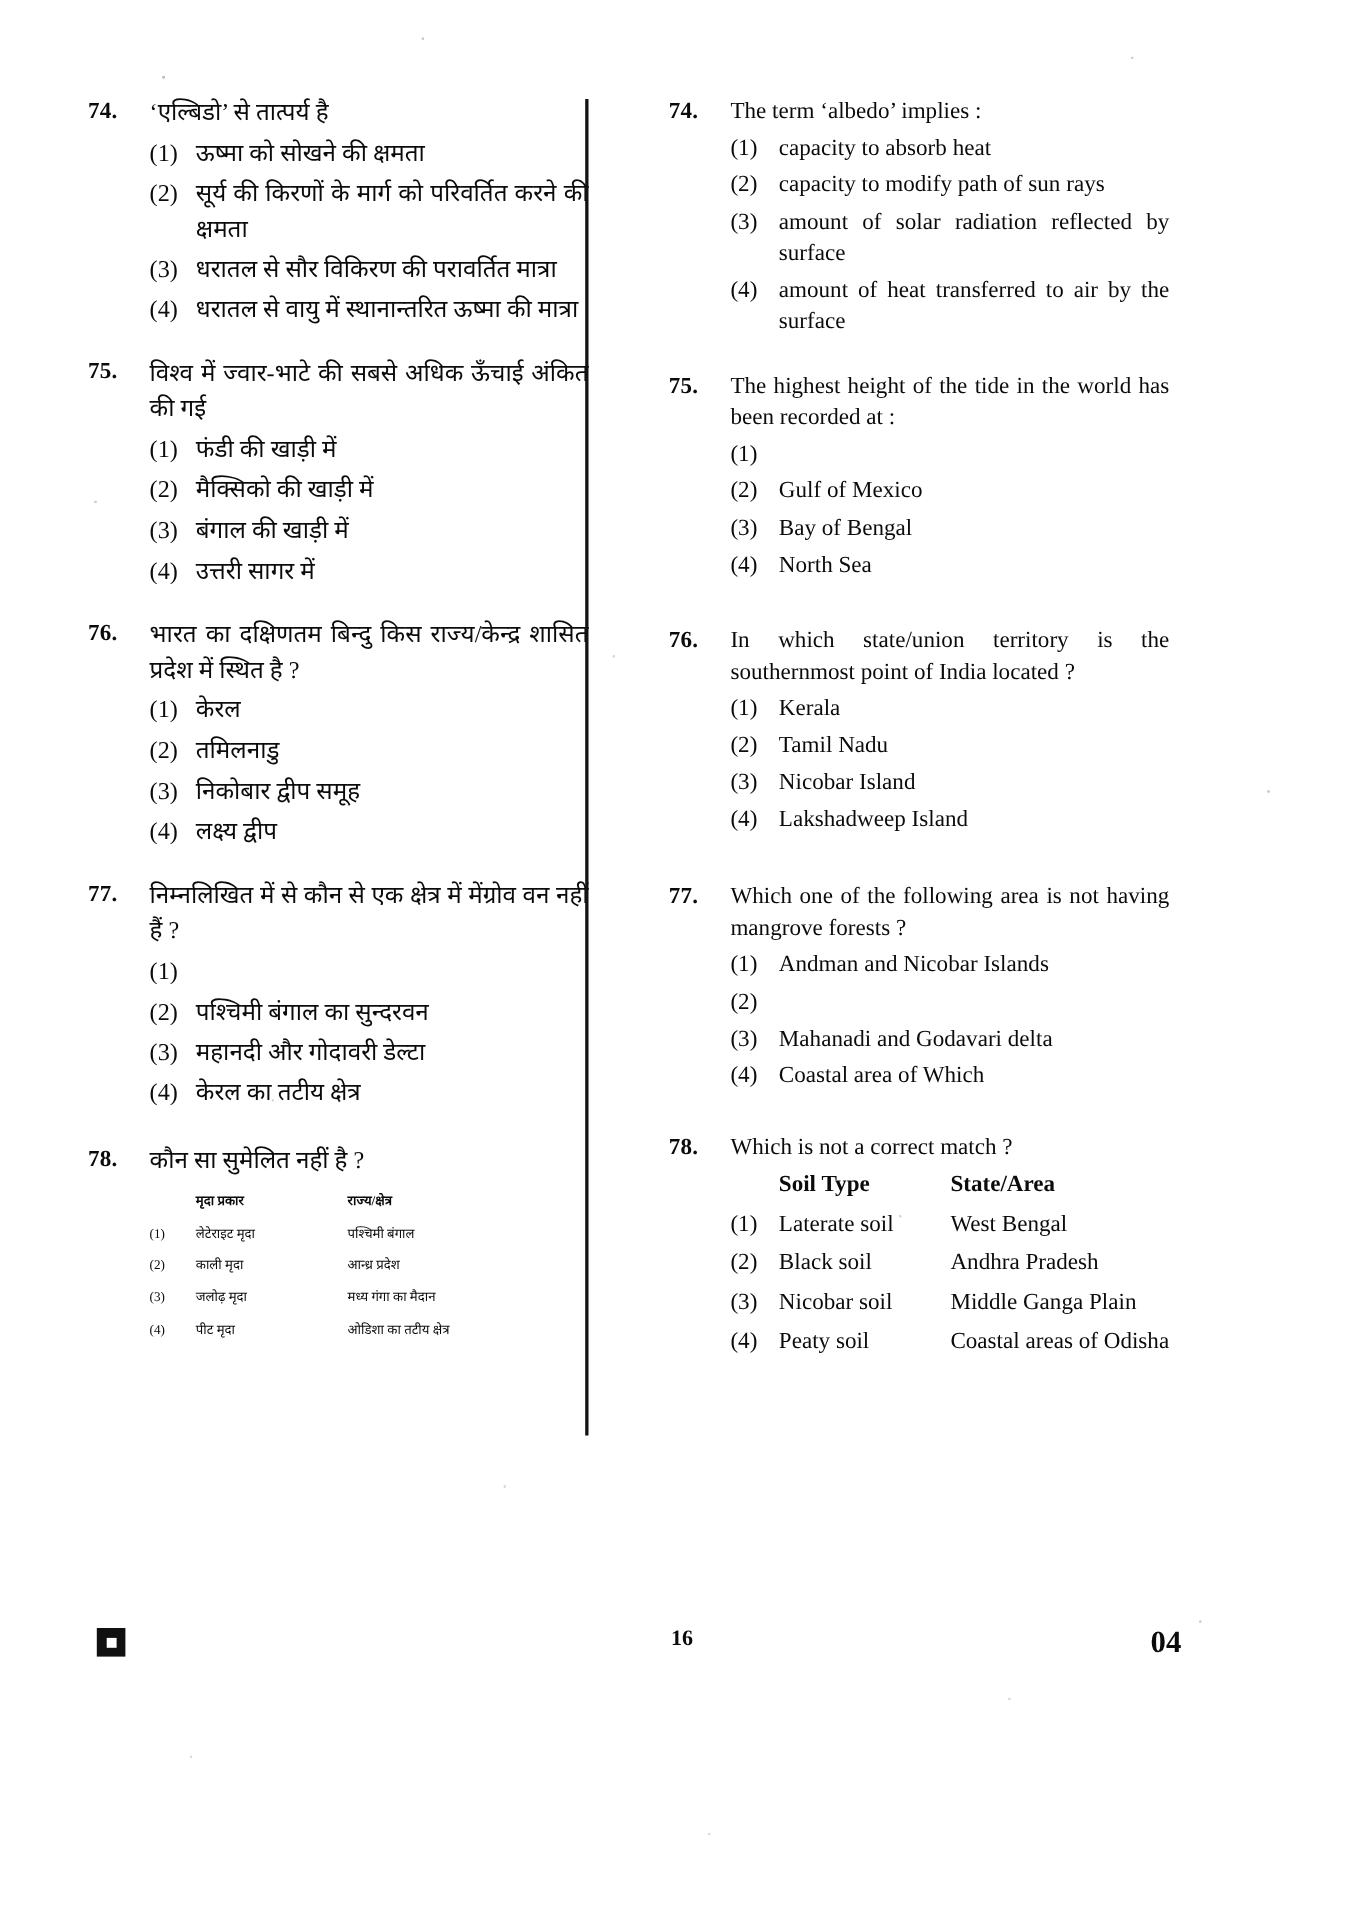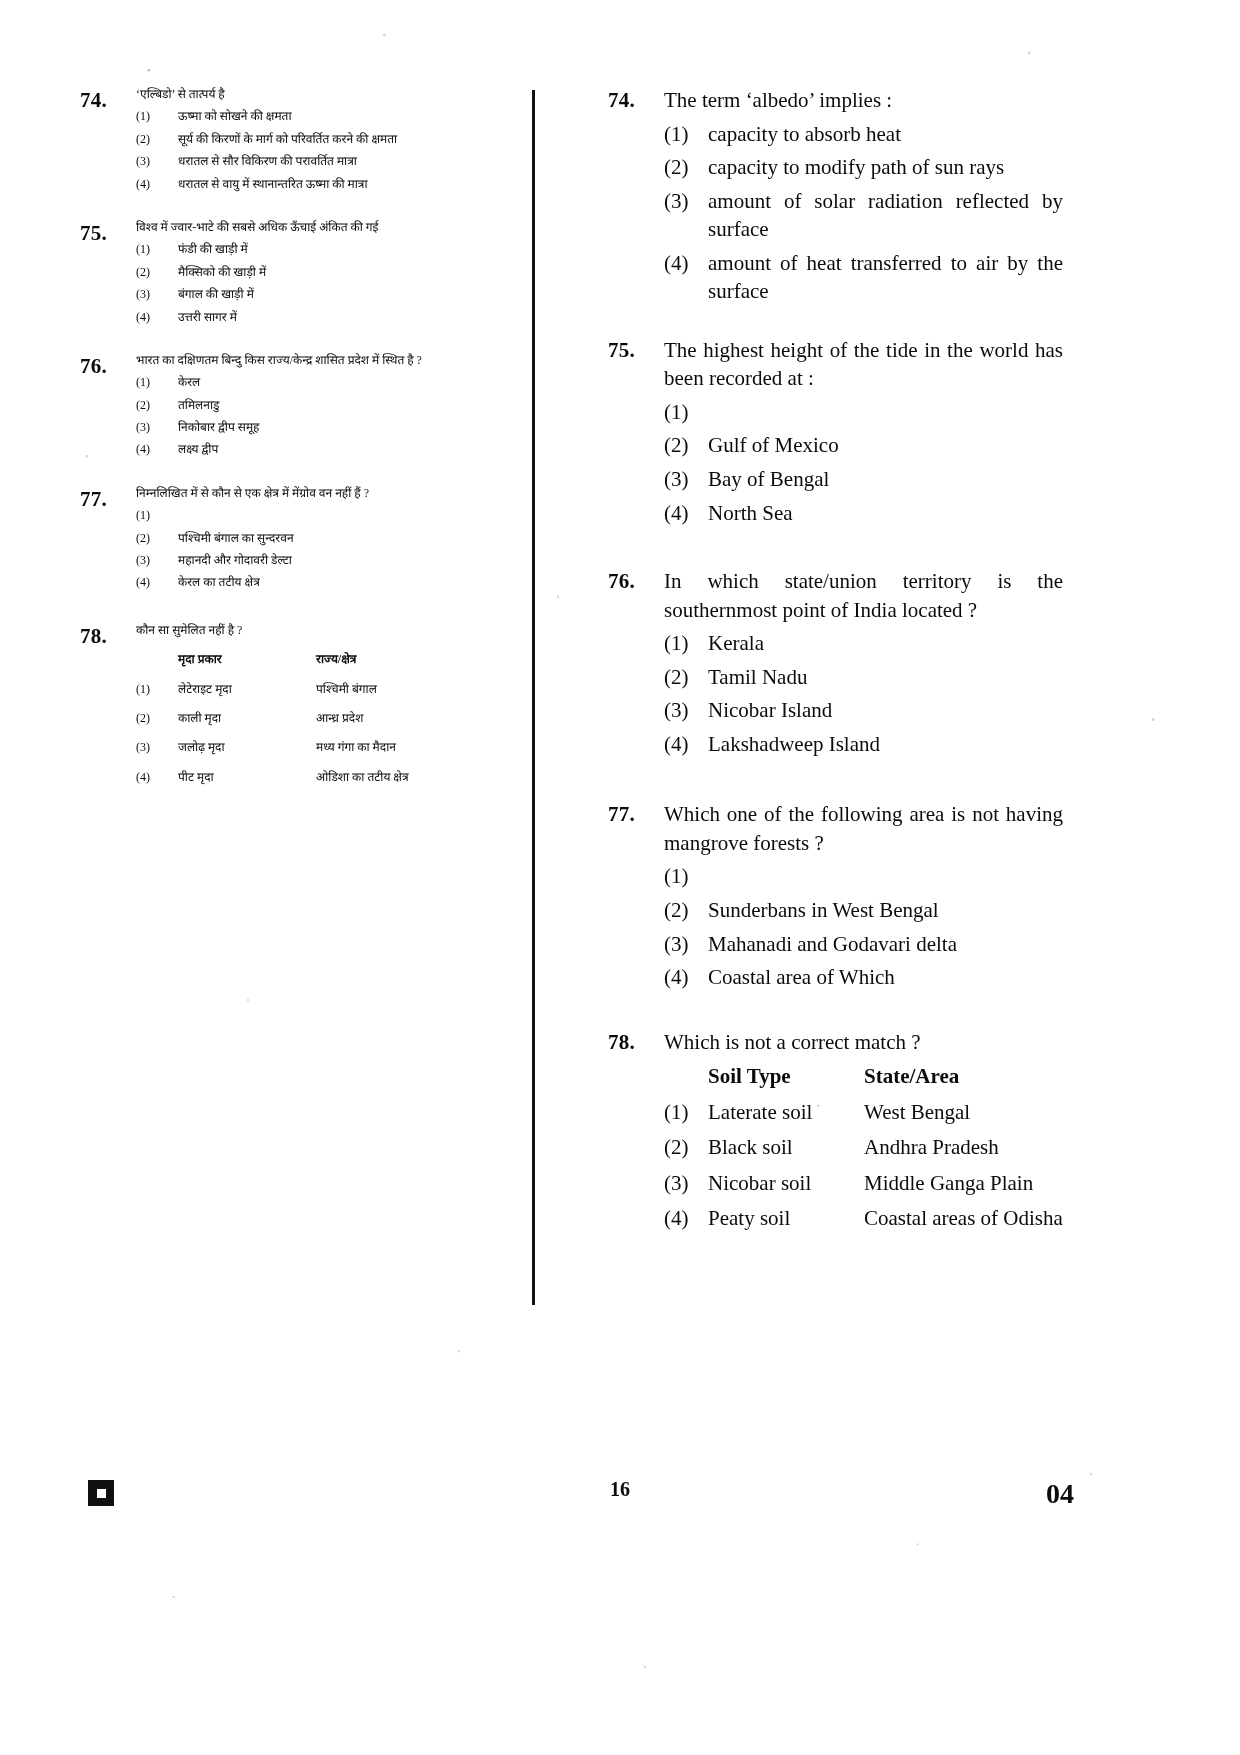--- a/index.html
+++ b/index.html
@@ -102,21 +102,21 @@
   }
   .opt-mark {
     width: 44px;
     flex: 0 0 44px;
   }
   .opt-text { flex: 1; }
   .opt-text.justify { text-align: justify; }
 
   
   .col-hi .q-stem,
-  .col-hi .opt { font-size: 12px; line-height: 1.45; }
+  .col-hi .opt { font-size: 22px; line-height: 1.45; }
   .col-hi .q-num { font-size: 21px; }
   .col-hi .opt-mark { width: 42px; flex: 0 0 42px; }
 
   
   .match {
     margin-top: 6px;
   }
   .match-head {
     display: flex;
     font-weight: bold;
@@ -399,24 +399,24 @@
         </div>
       </div>
 
       <div class="q" style="margin-top:42px;">
         <div class="q-num">77.</div>
         <div class="q-body">
           <div class="q-stem justify">Which one of the following area is not having mangrove forests ?</div>
           <ul class="opts">
             <li class="opt">
               <span class="opt-mark">(1)</span>
-            </li>
-            <li class="opt">
-              <span class="opt-mark">(2)</span>
-              <span class="opt-text">Sunderbans in West Bengal</span>
+              <span class="opt-text">Andman and Nicobar Islands</span>
+            </li>
+            <li class="opt">
+              <span class="opt-mark">(2)</span>
             </li>
             <li class="opt">
               <span class="opt-mark">(3)</span>
               <span class="opt-text">Mahanadi and Godavari delta</span>
             </li>
             <li class="opt">
               <span class="opt-mark">(4)</span>
               <span class="opt-text">Coastal area of Which</span>
             </li>
           </ul>

